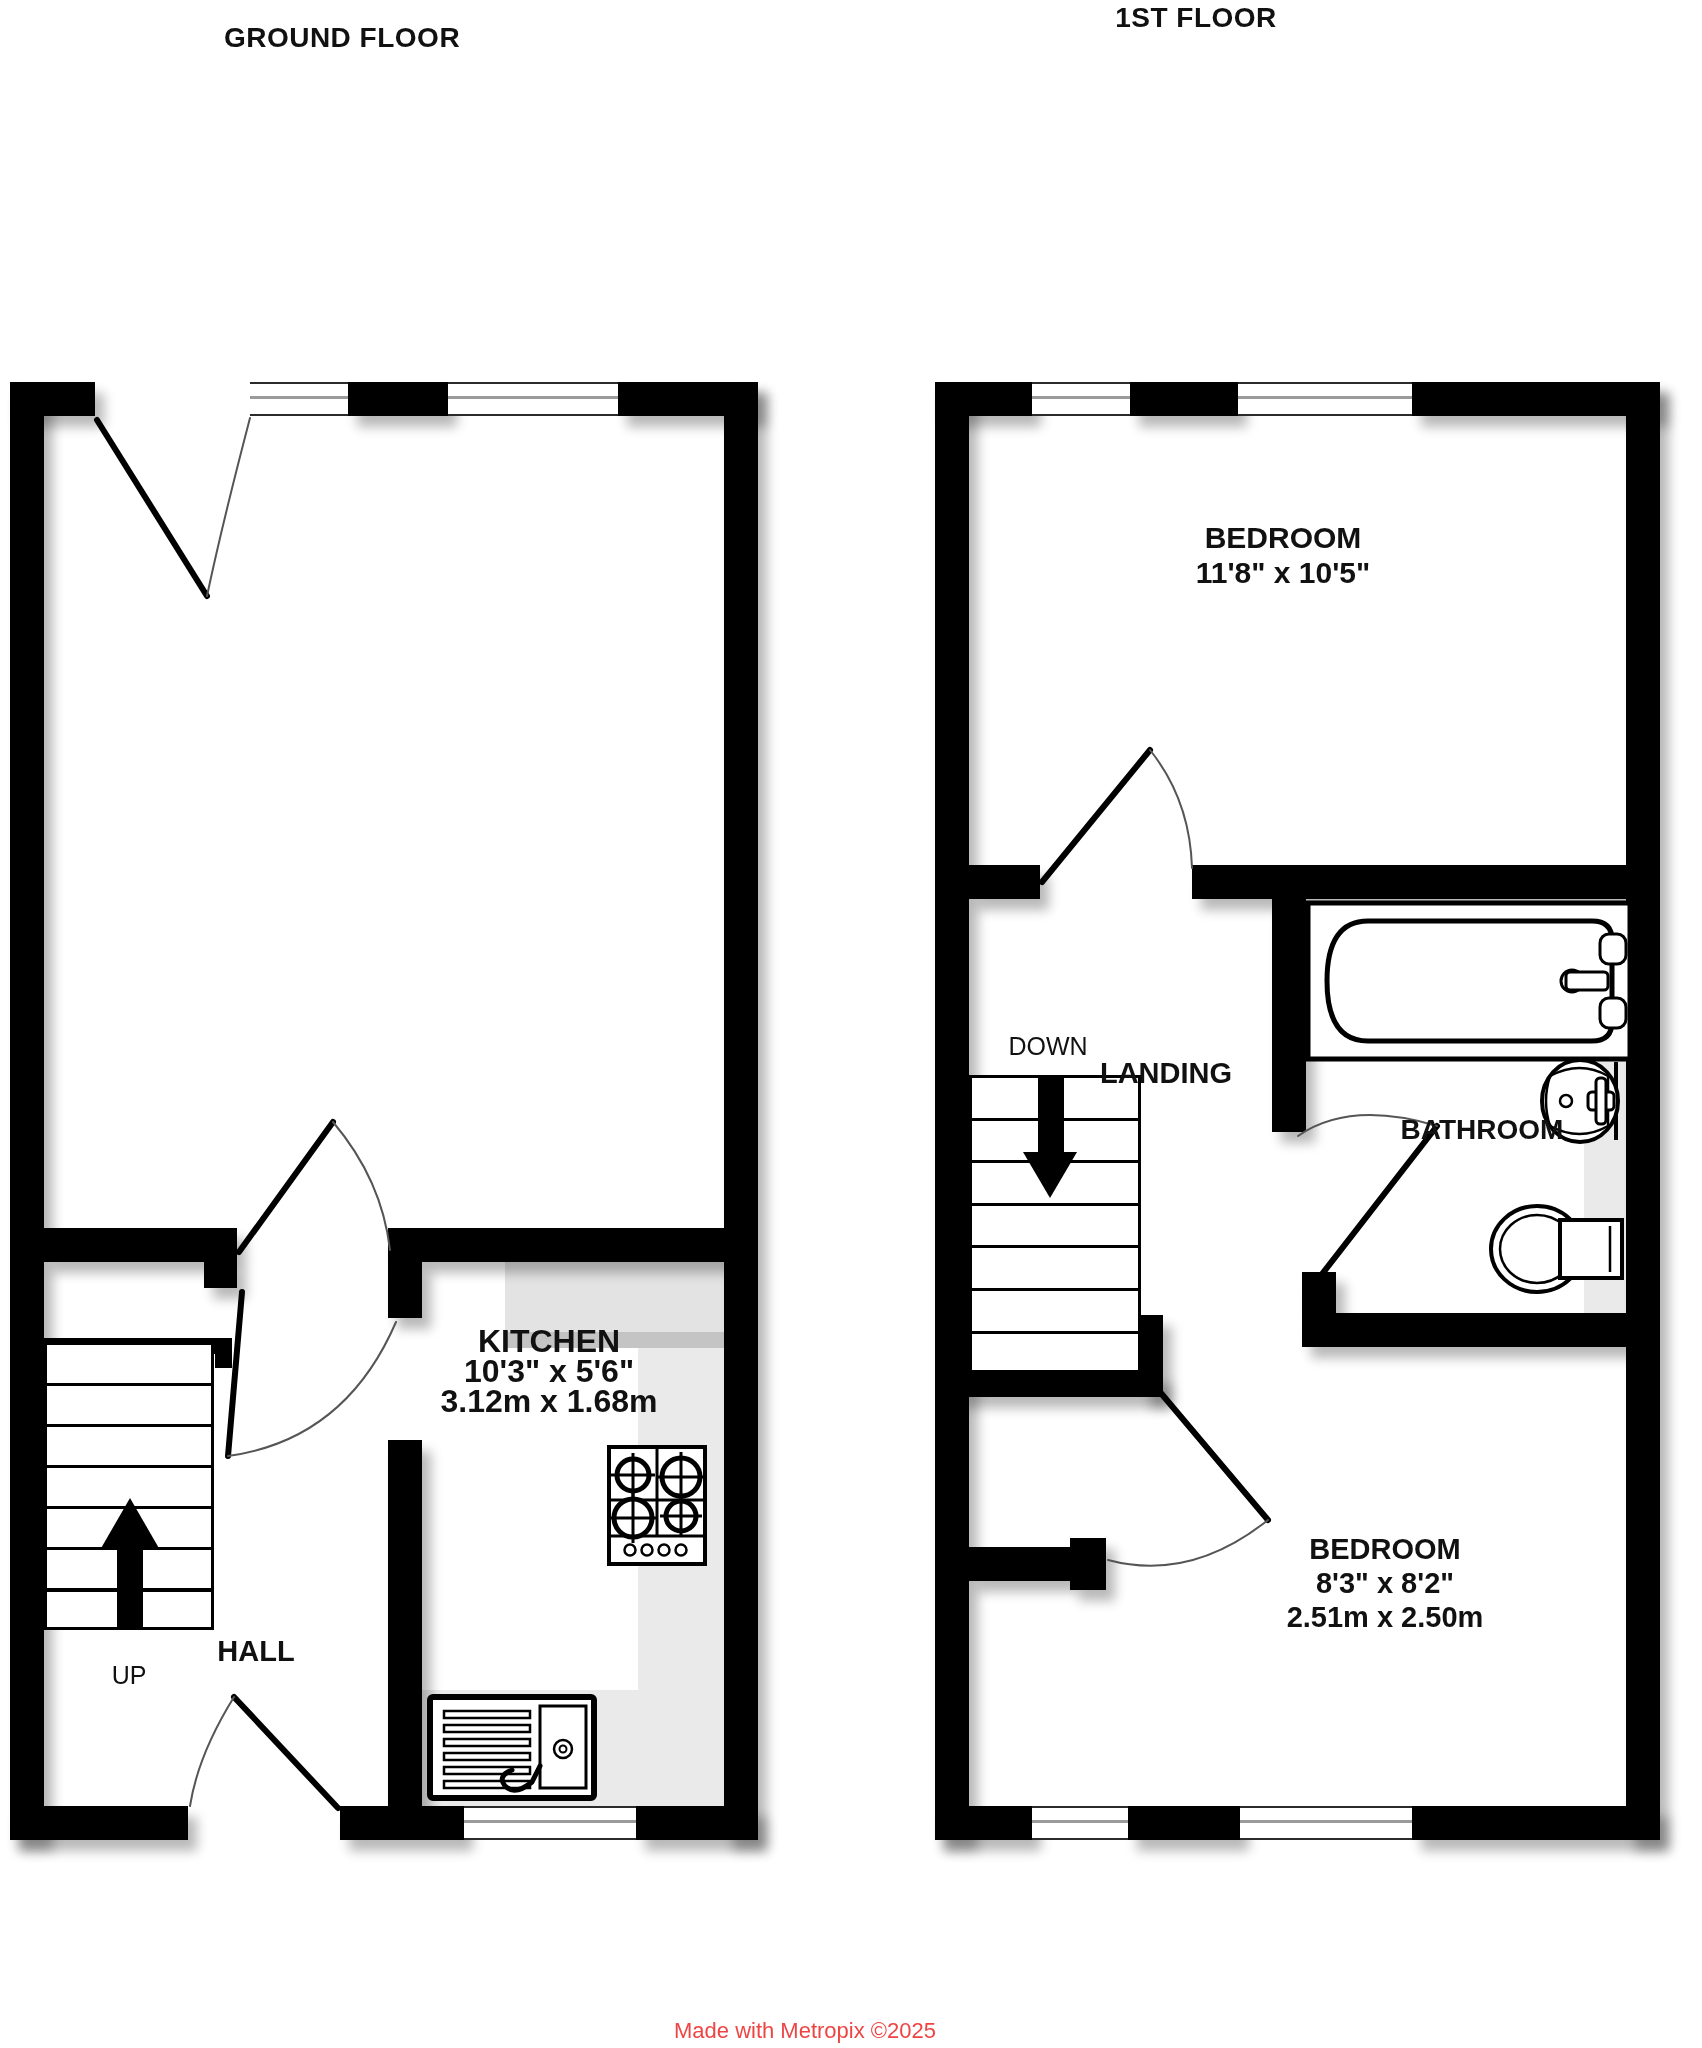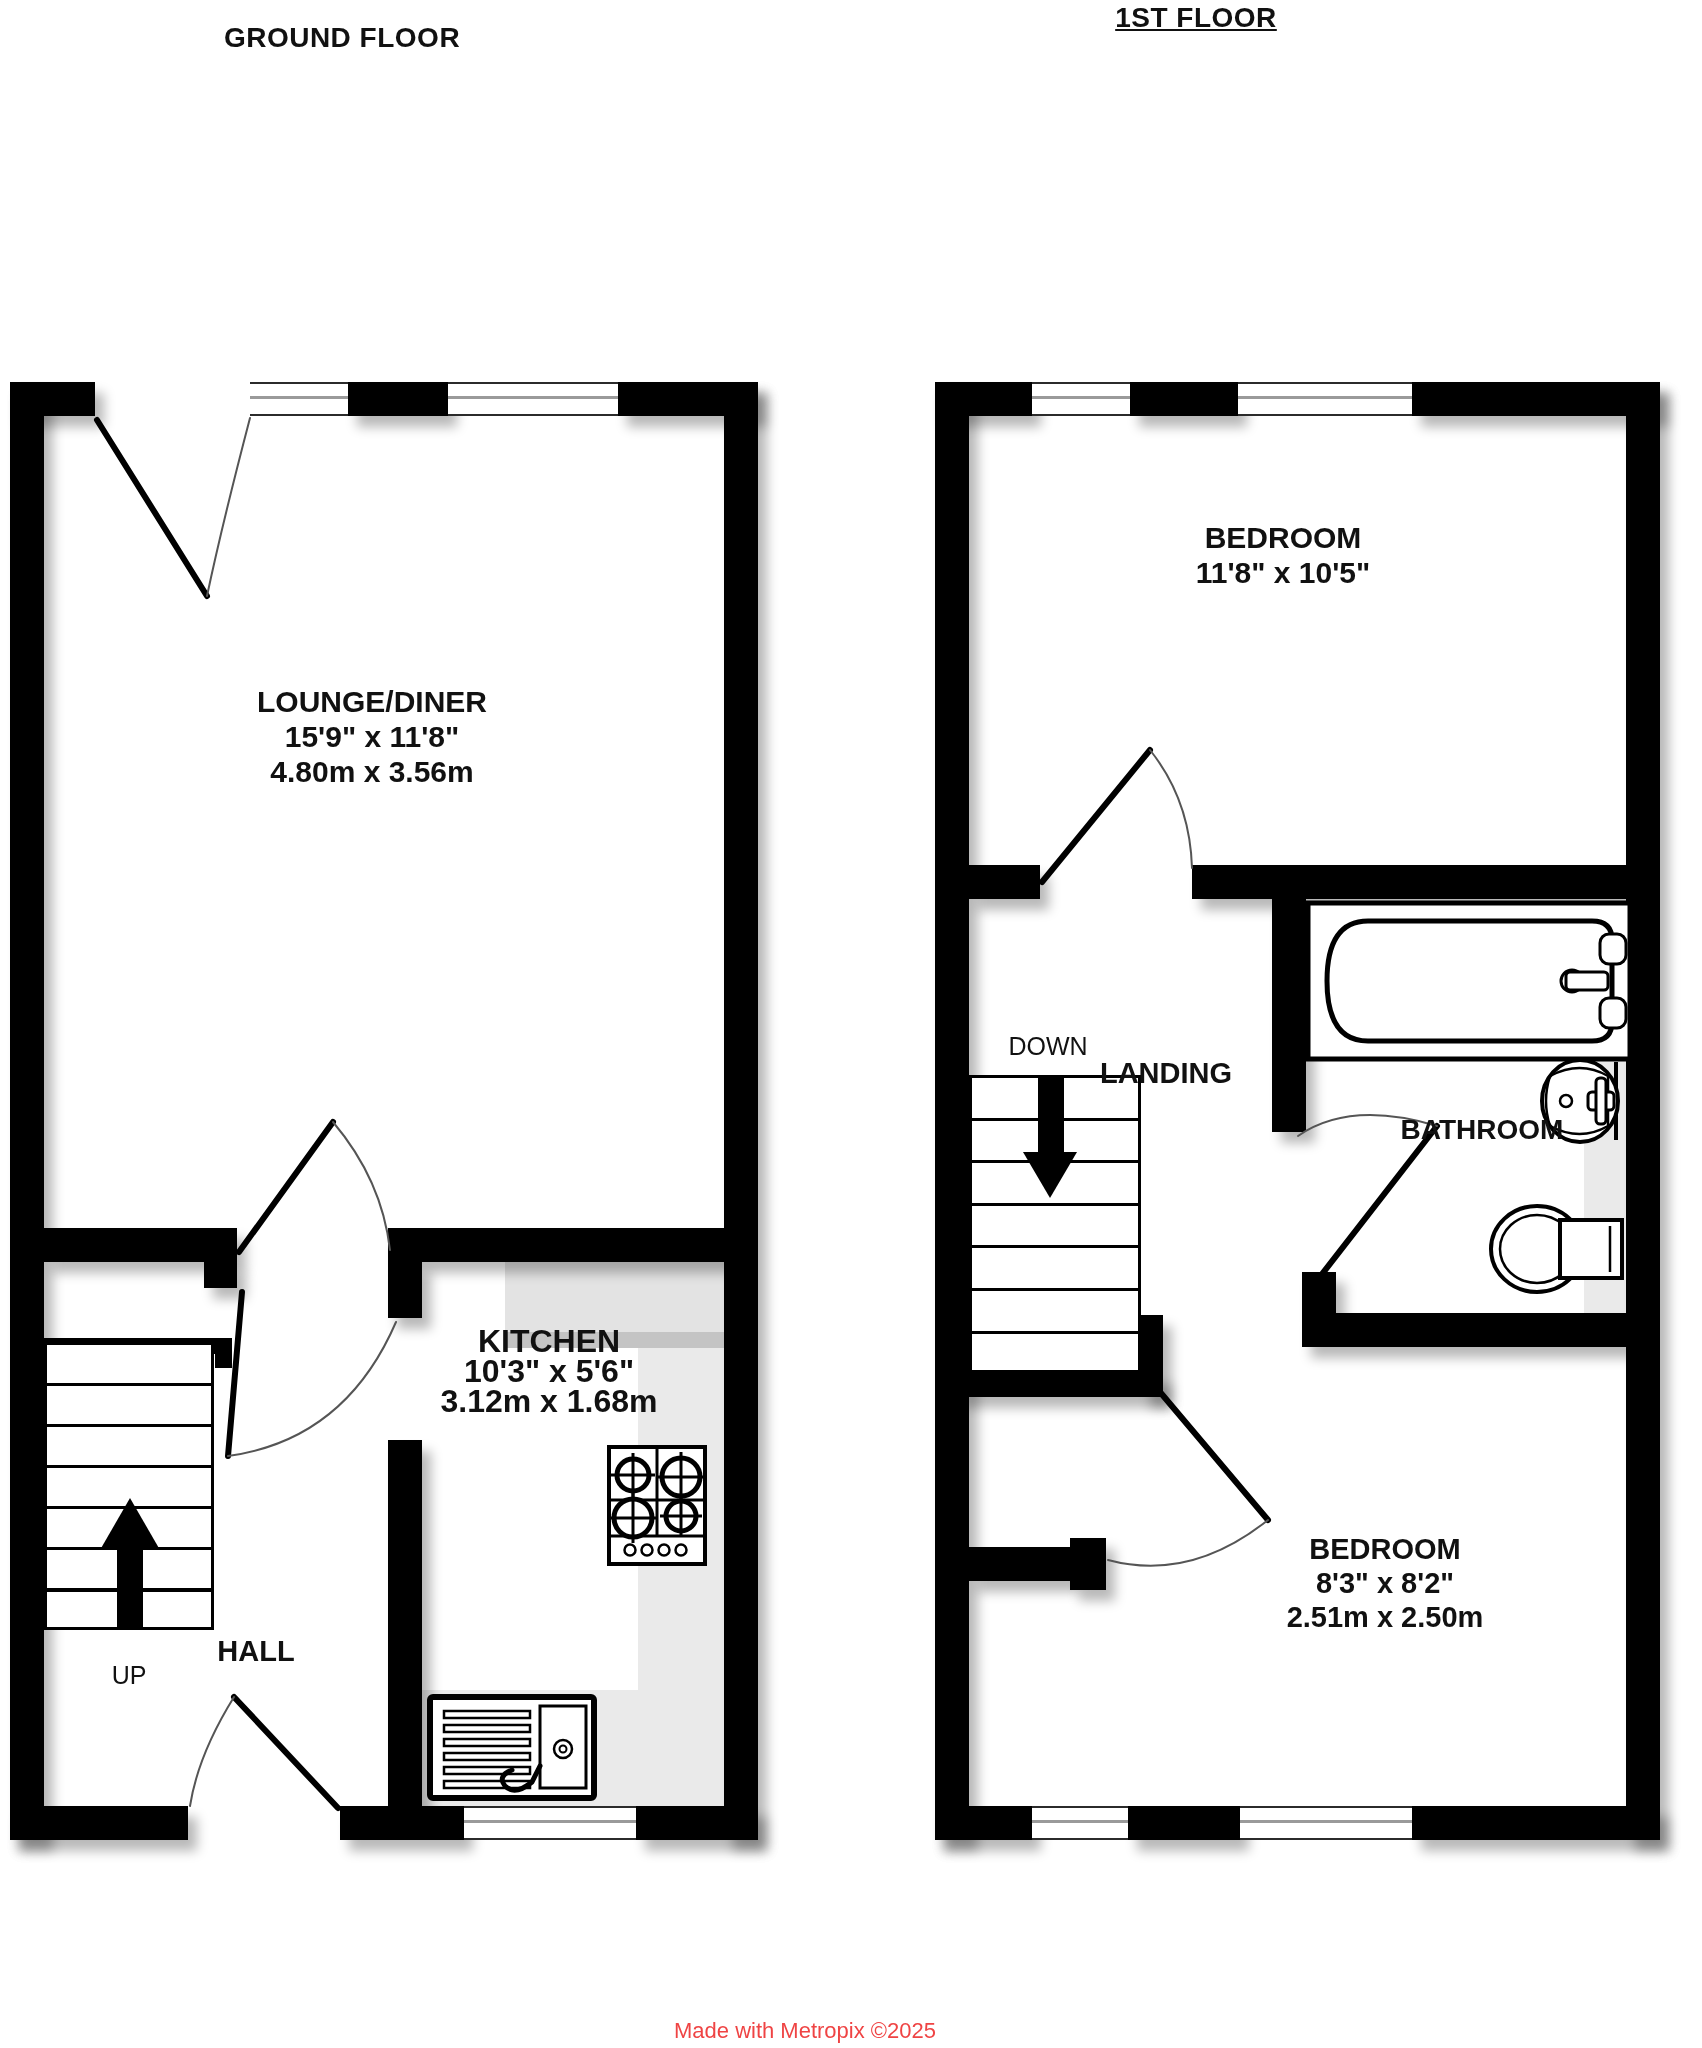--- a/index.html
+++ b/index.html
@@ -22,21 +22,21 @@
   .title{position:absolute;text-align:center;font-weight:bold;font-size:28px;letter-spacing:.5px;}
   .footer{position:absolute;text-align:center;font-size:22px;color:#ef4444;}
   svg.overlay{position:absolute;left:0;top:0;pointer-events:none;}
 </style>
 </head>
 <body>
 
 <div class="canvas">
 
   <div class="title" style="left:142px;top:22px;width:400px;">GROUND FLOOR</div>
-  <div class="title" style="left:996px;top:2px;width:400px;text-decoration:underline;">1ST FLOOR</div>
+  <div class="title" style="left:996px;top:2px;width:400px;">1ST FLOOR</div>
 
   <div class="counter" style="left:505px;top:1262px;width:219px;height:86px;background:linear-gradient(to bottom,#e3e3e3 0 70px,#c4c4c4 70px 86px);"></div>
   <div class="counter" style="left:638px;top:1348px;width:86px;height:458px;background:#eaeaea;"></div>
   <div class="counter" style="left:422px;top:1690px;width:216px;height:116px;background:#eaeaea;"></div>
 
   <div class="counter" style="left:1584px;top:1058px;width:42px;height:255px;background:#eaeaea;"></div>
 
   <div class="wall" style="left:10px;top:382px;width:85px;height:34px;"></div>
   <div class="wall" style="left:348px;top:382px;width:100px;height:34px;"></div>
   <div class="wall" style="left:618px;top:382px;width:140px;height:34px;"></div>
@@ -191,25 +191,20 @@
       <rect x="444" y="1753" width="86" height="7" stroke-width="2.5"></rect>
       <rect x="444" y="1767" width="86" height="7" stroke-width="2.5"></rect>
       <rect x="444" y="1781" width="86" height="7" stroke-width="2.5"></rect>
       <rect x="540" y="1706" width="46" height="82" stroke-width="3"></rect>
       <circle cx="563" cy="1749" r="9" stroke-width="2.5"></circle>
       <circle cx="563" cy="1749" r="3.5" stroke-width="2"></circle>
       <path d="M 540,1766 L 532,1782 Q 515,1796 505,1786 Q 497,1776 512,1770" stroke-width="5" fill="none" stroke-linecap="round"></path>
     </g>
   </svg>
 
-  <div class="label" style="left:172px;top:684px;width:400px;font-size:30px;">
-    <div>LOUNGE/DINER</div>
-    <div>15'9"  x 11'8"</div>
-    <div>4.80m  x 3.56m</div>
-  </div>
 
   <div class="label" style="left:399px;top:1326px;width:300px;font-size:32px;line-height:30px;">
     <div>KITCHEN</div>
     <div>10'3"  x 5'6"</div>
     <div>3.12m  x 1.68m</div>
   </div>
 
   <div class="label" style="left:156px;top:1634px;width:200px;font-size:29px;">HALL</div>
   <div class="plain" style="left:79px;top:1661px;width:100px;font-size:25px;">UP</div>
 

